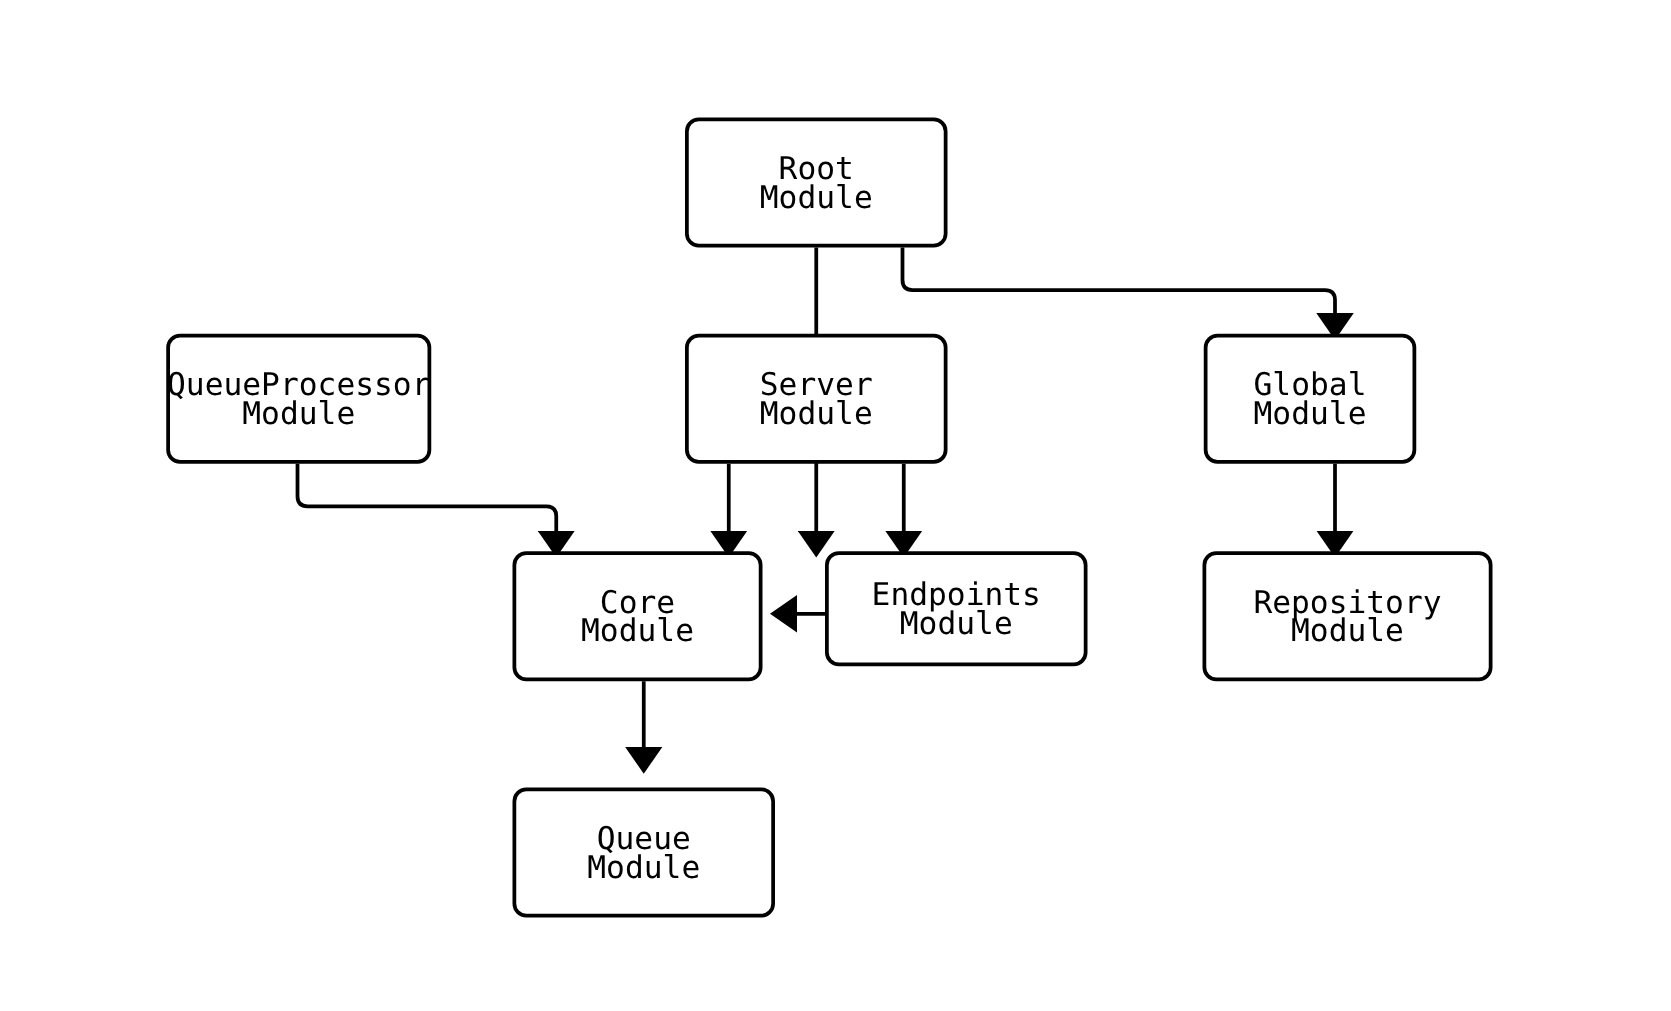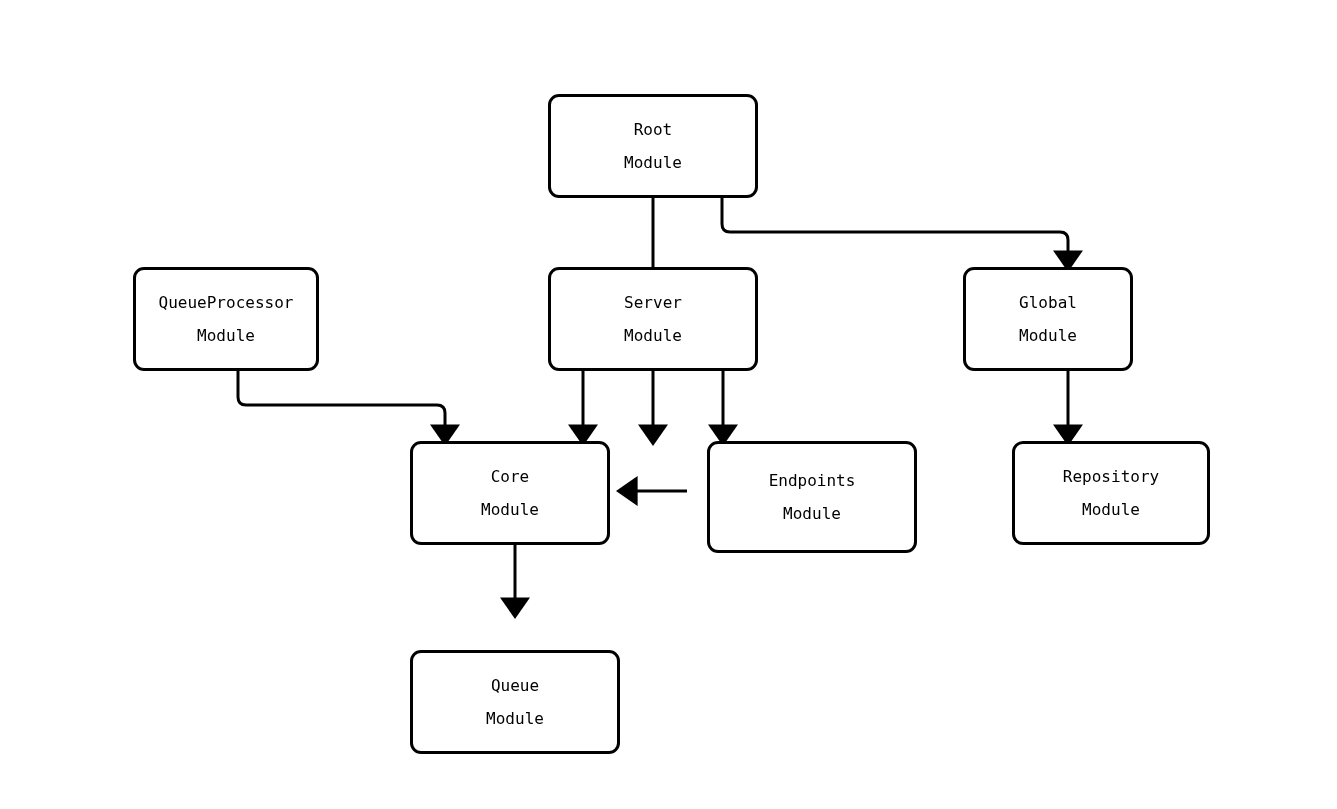--- a/index.html
+++ b/index.html
@@ -30,22 +30,22 @@
     border: 3px solid #000000;
     border-radius: 11px;
     background: #ffffff;
     display: flex;
     align-items: center;
     justify-content: center;
     text-align: center;
   }
   .node-label {
     font-family: "DejaVu Sans Mono", "Liberation Mono", monospace;
-    font-size: 16px;
-    line-height: 33px;
+    font-size: 25px;
+    line-height: 23px;
     font-weight: 400;
     color: #000000;
     white-space: pre-line;
     letter-spacing: 0px;
   }
 </style>
 </head>
 <body>
 
 <div id="canvas">
@@ -88,48 +88,48 @@
     <g>
       <path d="M515,545 L515,598" fill="none" stroke="#000000" stroke-width="3" marker-end="url(#arrowdown)"></path>
     </g>
   </svg>
 
   <div class="node" style="left:548px; top:94px; width:210px; height:104px;">
     <span class="node-label">Root
 Module</span>
   </div>
 
-  <div class="node" style="left:133px; top:267px; width:186px; height:104px;">
+  <div class="node" style="left:133px; top:267px; width:212px; height:104px;">
     <span class="node-label">QueueProcessor
 Module</span>
   </div>
 
   <div class="node" style="left:548px; top:267px; width:210px; height:104px;">
     <span class="node-label">Server
 Module</span>
   </div>
 
   <div class="node" style="left:963px; top:267px; width:170px; height:104px;">
     <span class="node-label">Global
 Module</span>
   </div>
 
   <div class="node" style="left:410px; top:441px; width:200px; height:104px;">
     <span class="node-label">Core
 Module</span>
   </div>
 
-  <div class="node" style="left:707px; top:441px; width:210px; height:112px;">
+  <div class="node" style="left:660px; top:441px; width:210px; height:92px;">
     <span class="node-label">Endpoints
 Module</span>
   </div>
 
-  <div class="node" style="left:1012px; top:441px; width:198px; height:104px;">
+  <div class="node" style="left:962px; top:441px; width:232px; height:104px;">
     <span class="node-label">Repository
 Module</span>
   </div>
 
-  <div class="node" style="left:410px; top:650px; width:210px; height:104px;">
+  <div class="node" style="left:410px; top:630px; width:210px; height:104px;">
     <span class="node-label">Queue
 Module</span>
   </div>
 
 </div>
 
 </body></html>

